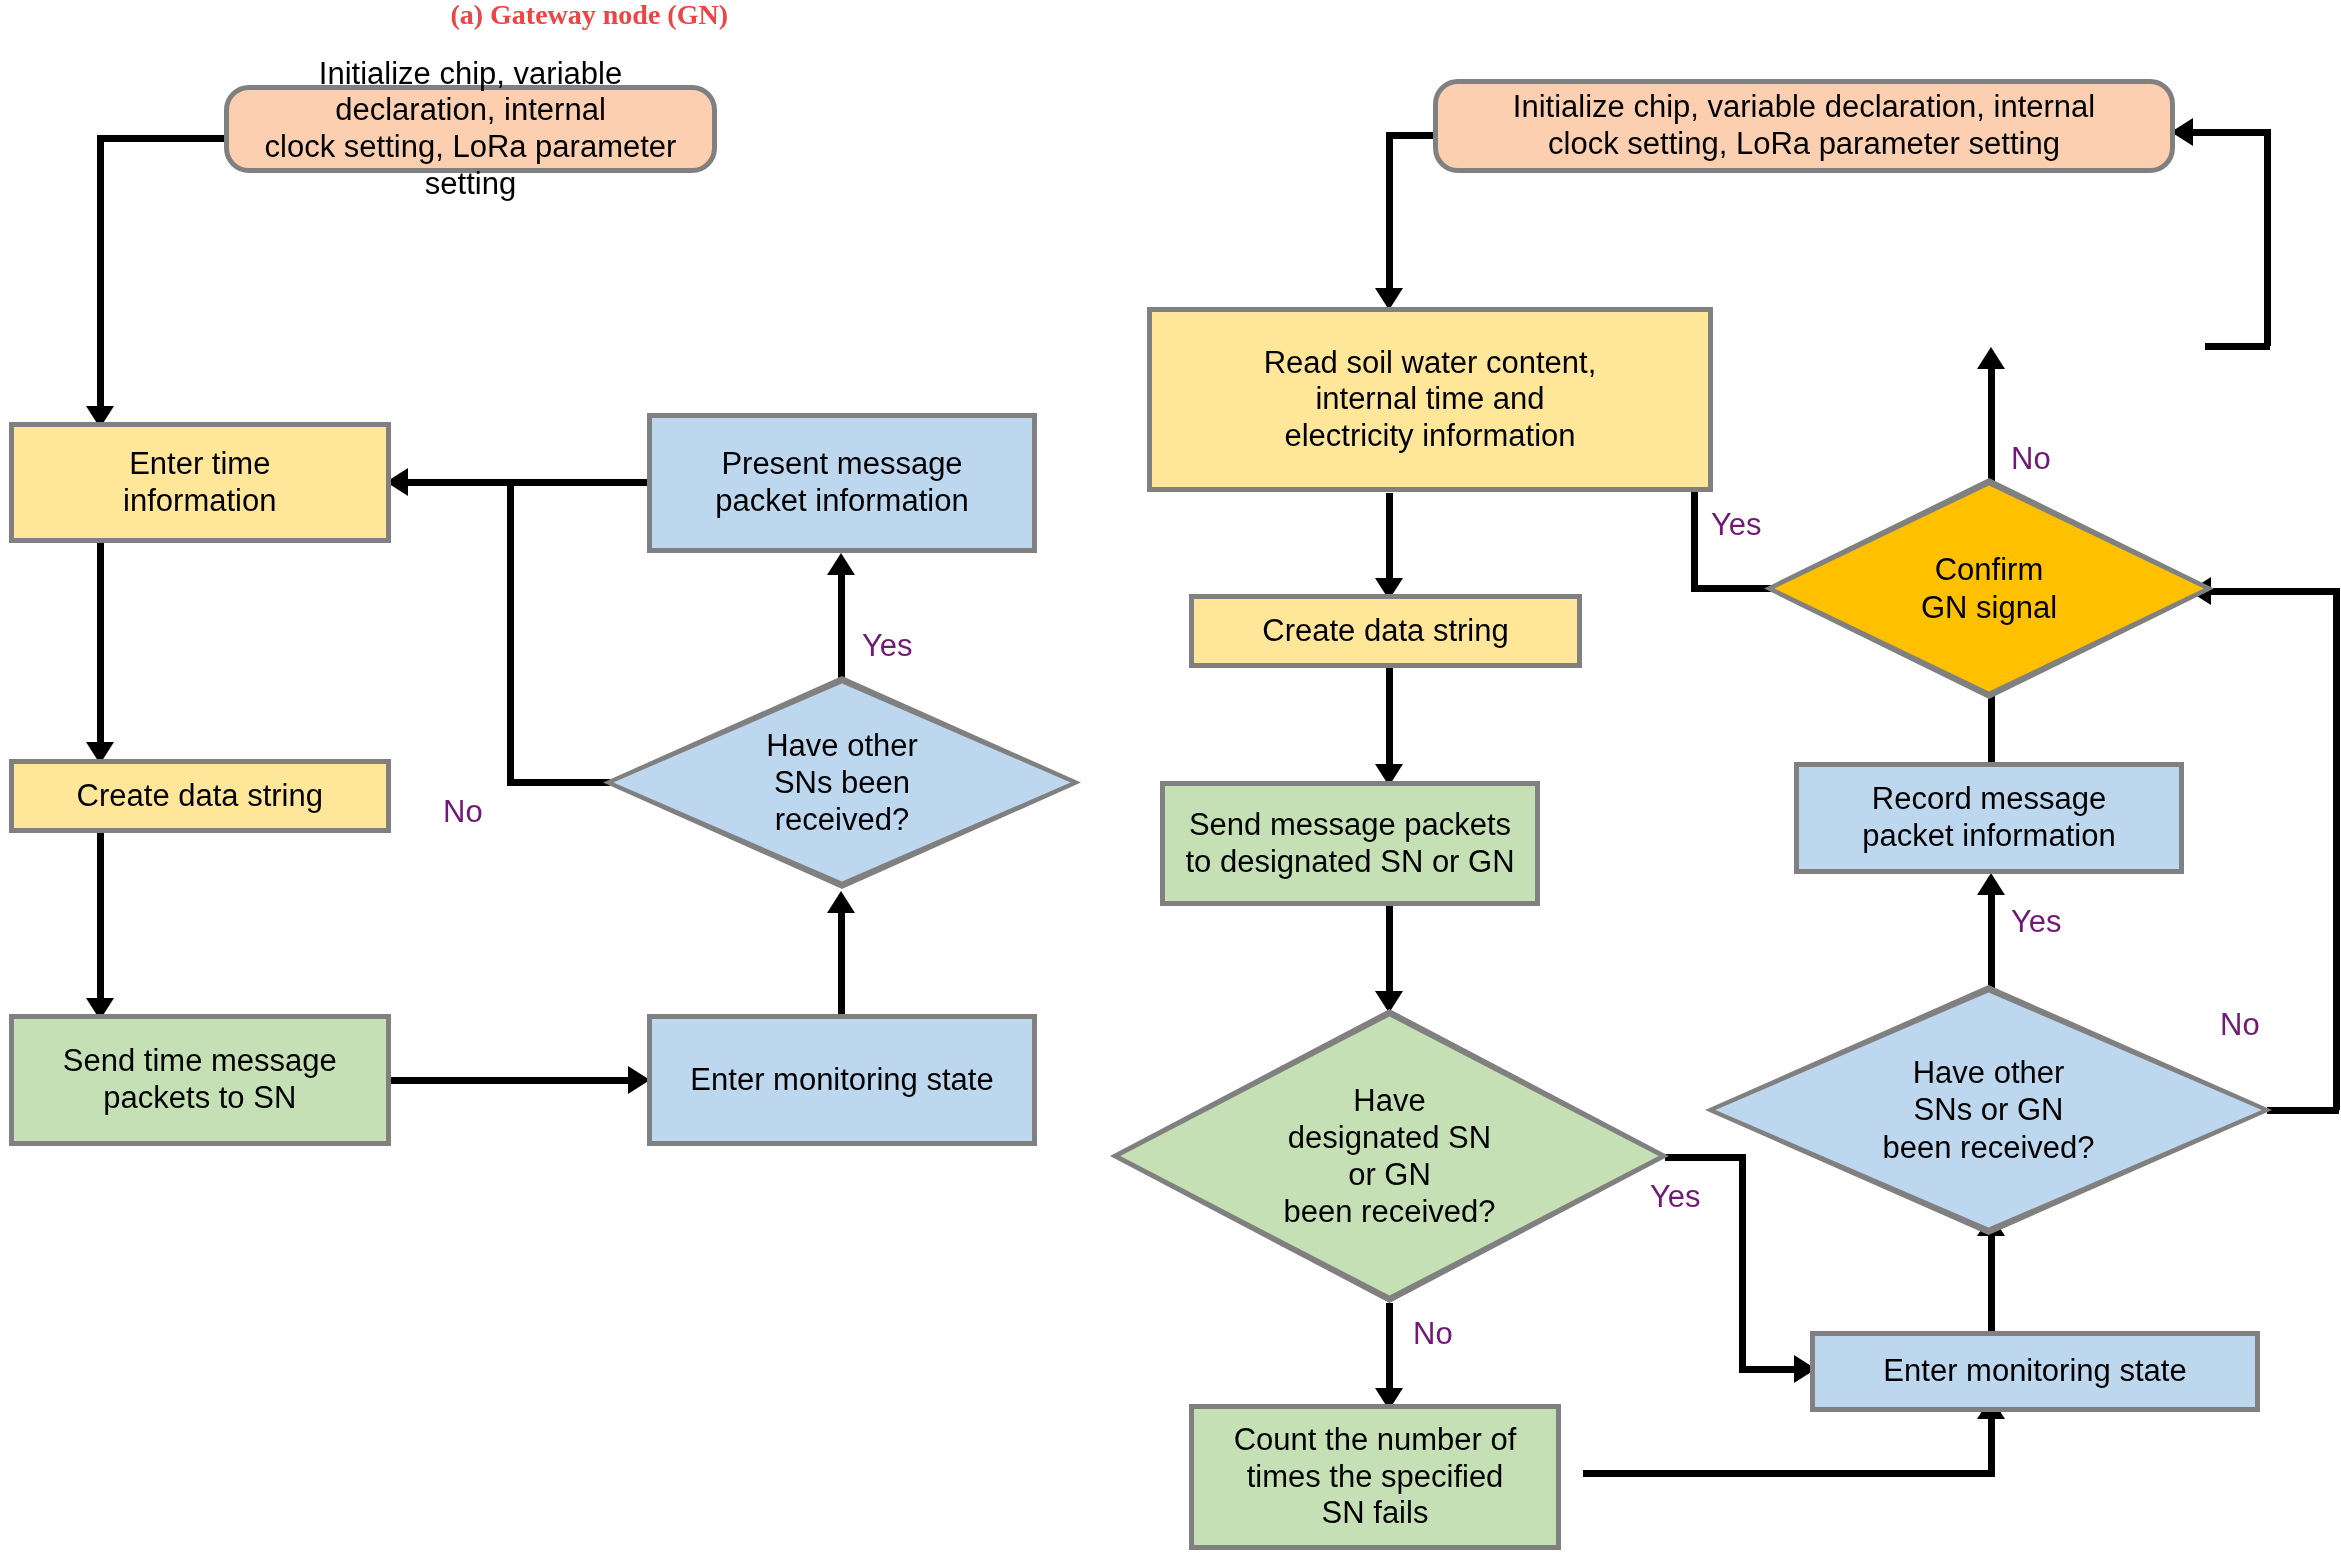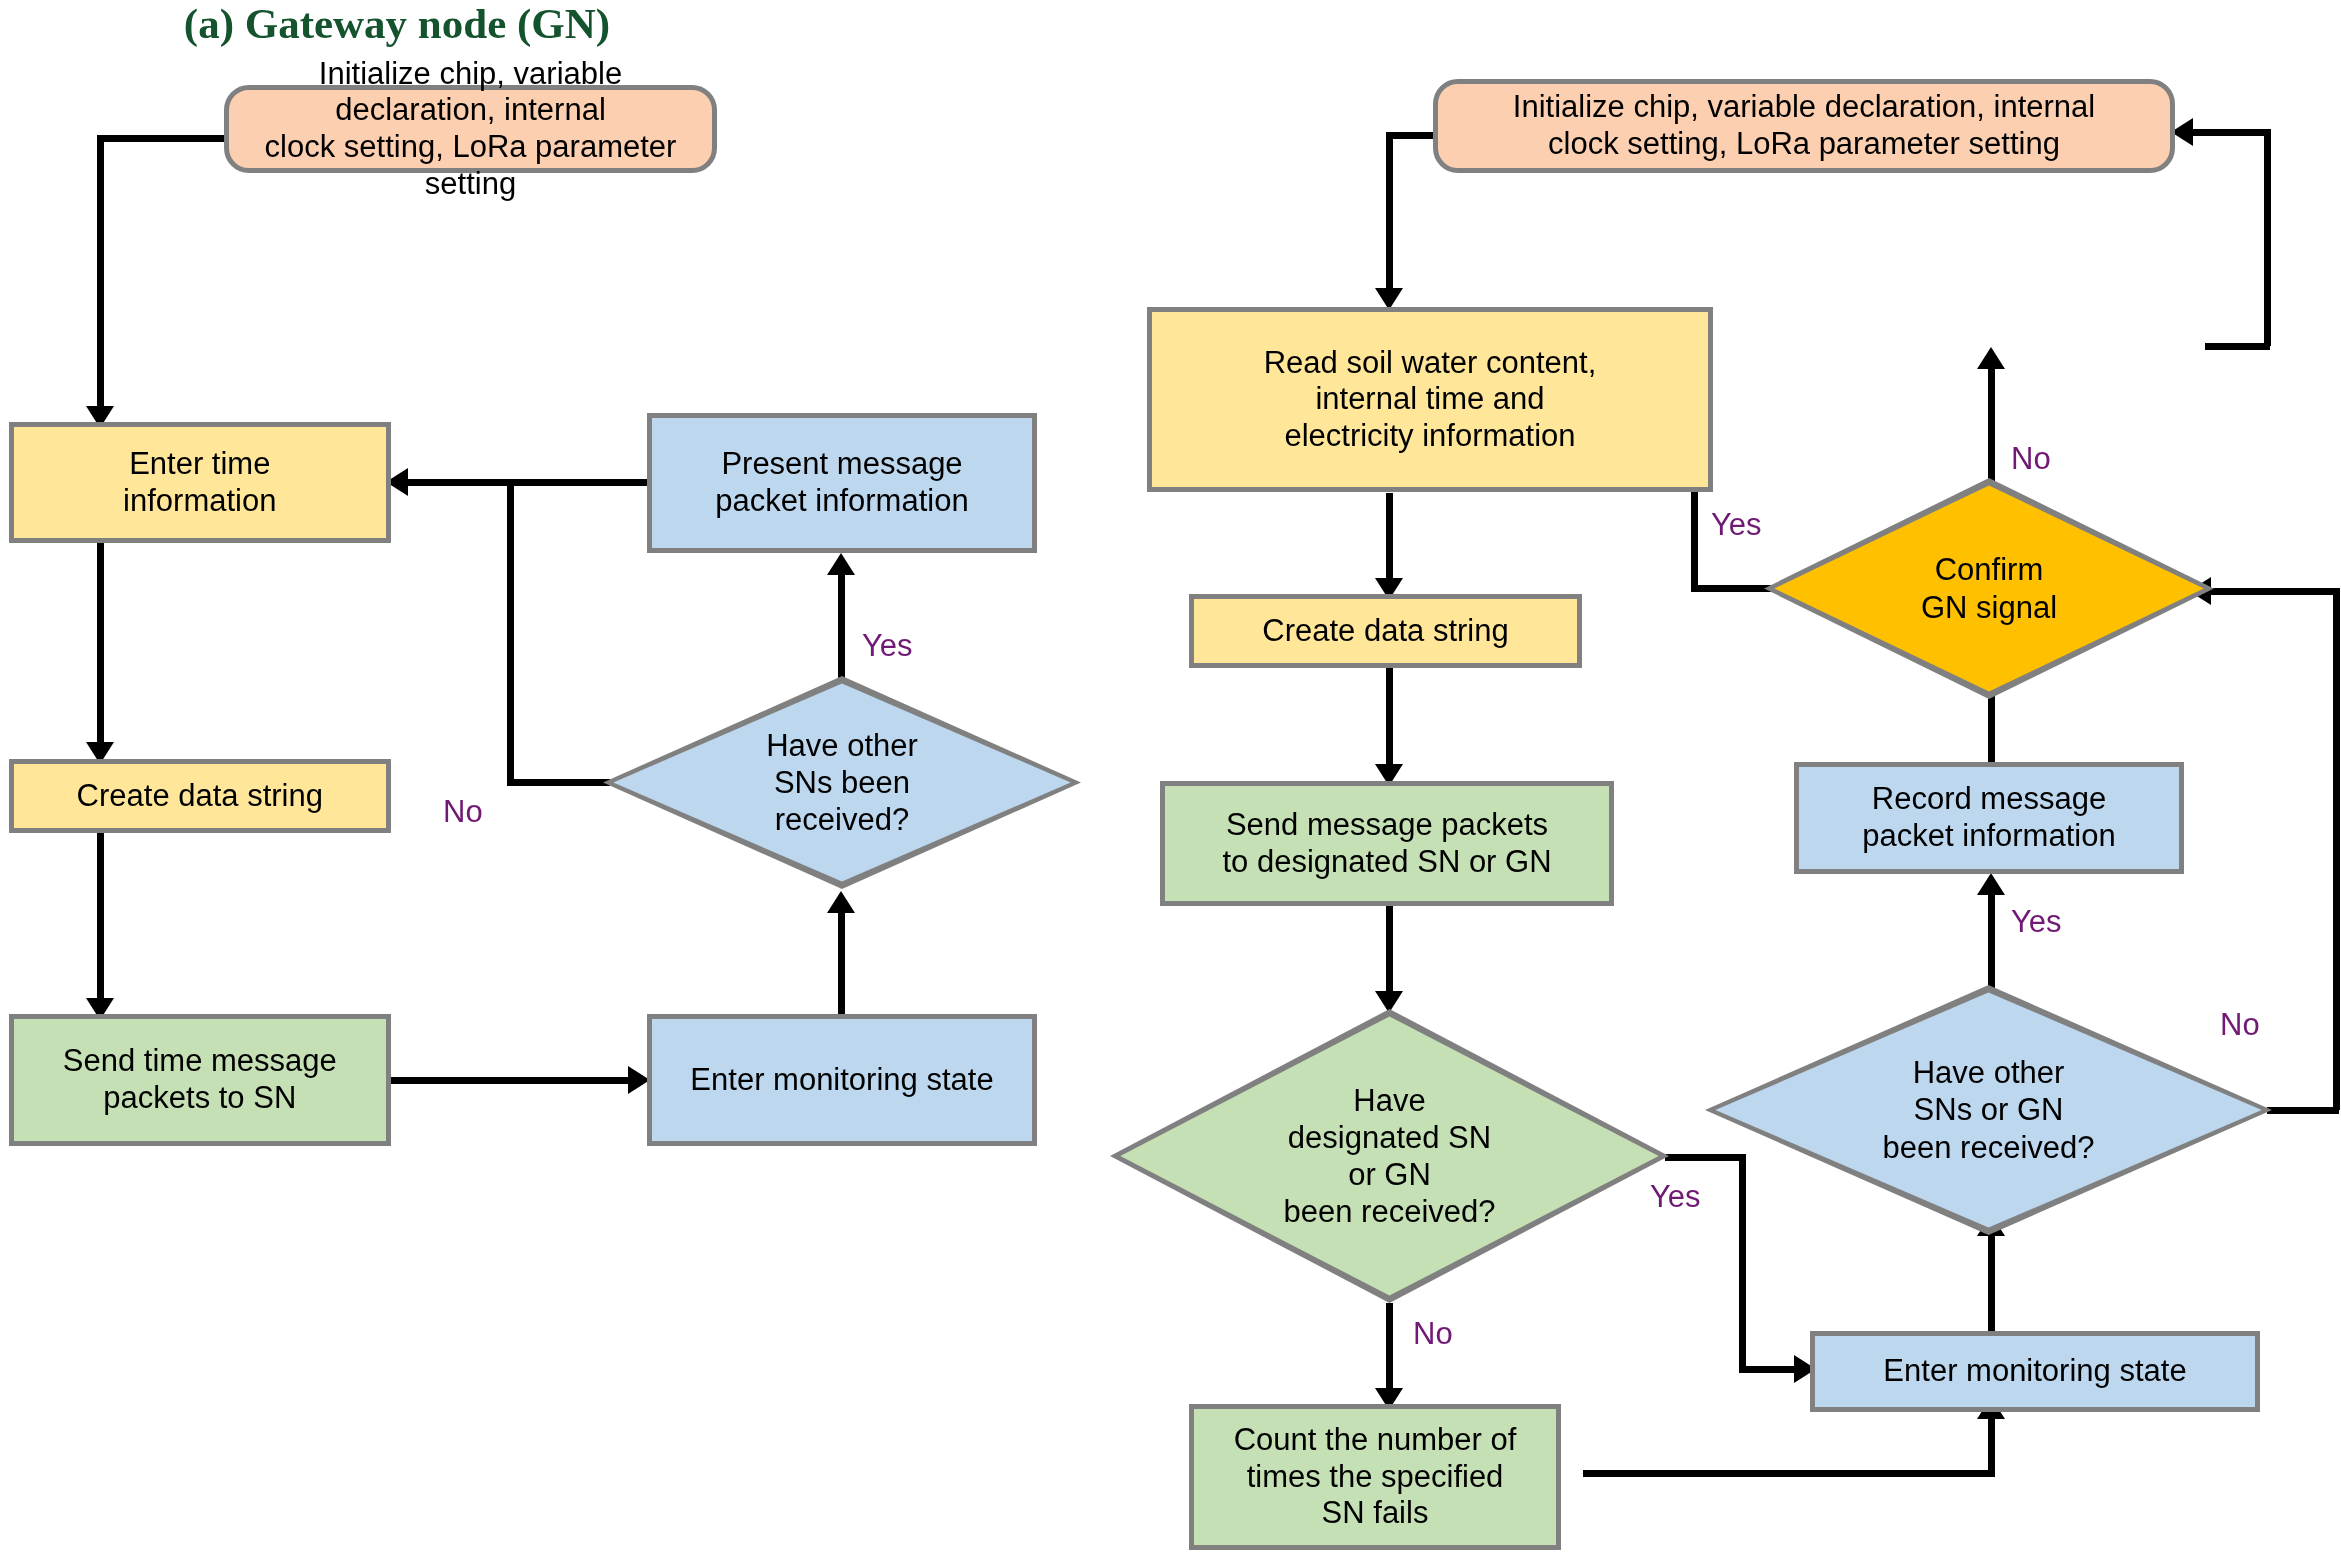--- a/index.html
+++ b/index.html
@@ -3,23 +3,23 @@
 <meta charset="utf-8">
 <style>
   html,body{margin:0;padding:0;background:#ffffff;}
   body{font-family:"Liberation Sans", sans-serif;}
   #stage{position:relative;width:2342px;height:1564px;background:#fff;overflow:hidden;}
 
   .panel-title{
     position:absolute;
     font-family:"Liberation Serif", serif;
     font-weight:bold;
-    font-size:43px;
-    color:#14532d;
-    text-align:center;
+    font-size:28px;
+    color:#ef4444;
+    text-align:right;
     white-space:nowrap;
   }
 
   
   .node{
     position:absolute;
     box-sizing:border-box;
     display:flex;
     align-items:center;
     justify-content:center;
@@ -196,21 +196,21 @@
   <div class="seg v" style="left:1386px;top:493px;height:96px;"></div>
   <div class="arrow down" style="left:1375px;top:578px;"></div>
 
   <div class="node yellow" style="left:1189px;top:594px;width:393px;height:74px;">
     <span class="lbl">Create data string</span>
   </div>
 
   <div class="seg v" style="left:1386px;top:667px;height:107px;"></div>
   <div class="arrow down" style="left:1375px;top:764px;"></div>
 
-  <div class="node green" style="left:1160px;top:781px;width:454px;height:125px;">
+  <div class="node green" style="left:1160px;top:781px;width:380px;height:125px;">
     <span class="lbl">
       <span>Send message packets</span><br>
       <span>to designated SN or GN</span>
     </span>
   </div>
 
   <div class="seg v" style="left:1386px;top:906px;height:96px;"></div>
   <div class="arrow down" style="left:1375px;top:991px;"></div>
 
   <div class="diamond" style="left:1110px;top:1009px;width:559px;height:294px;">

